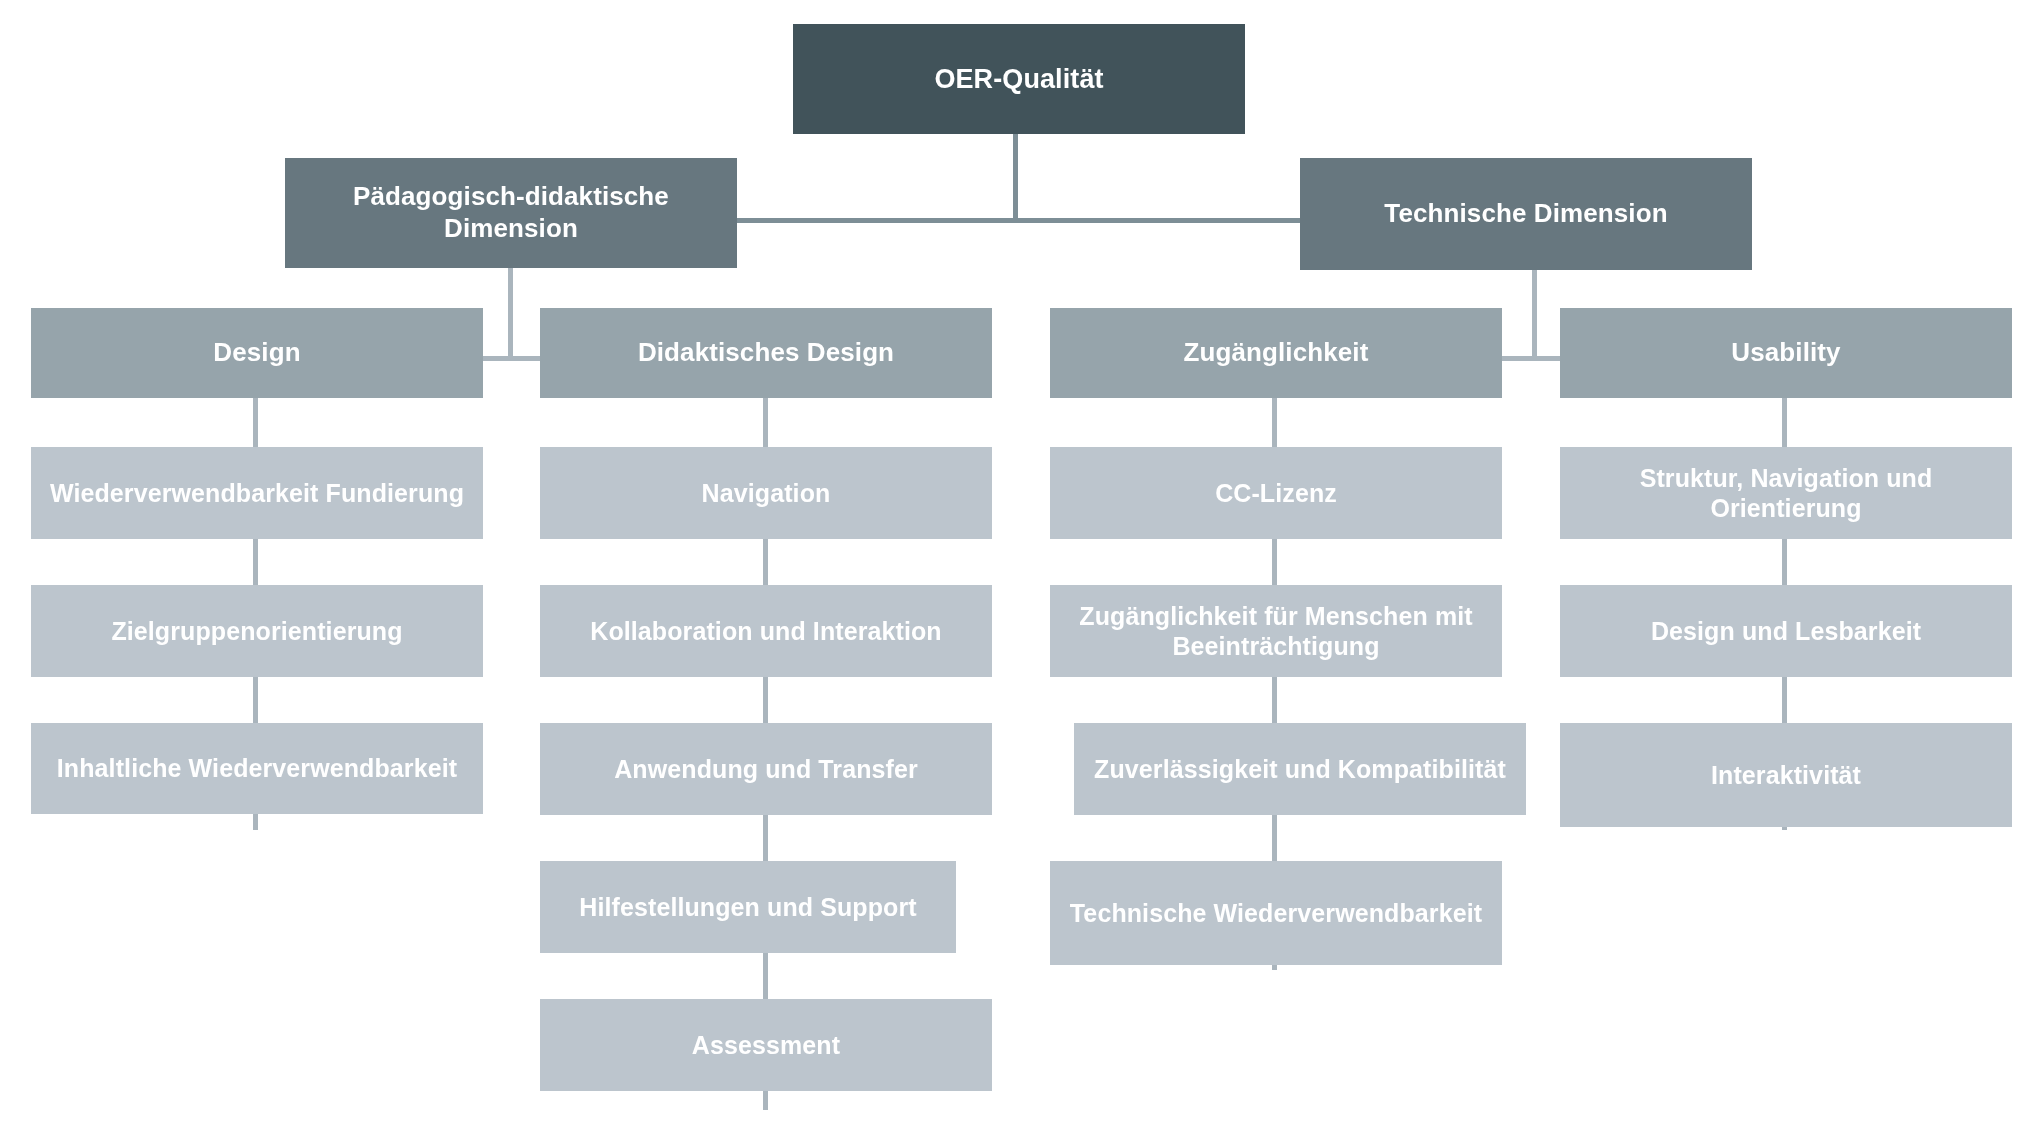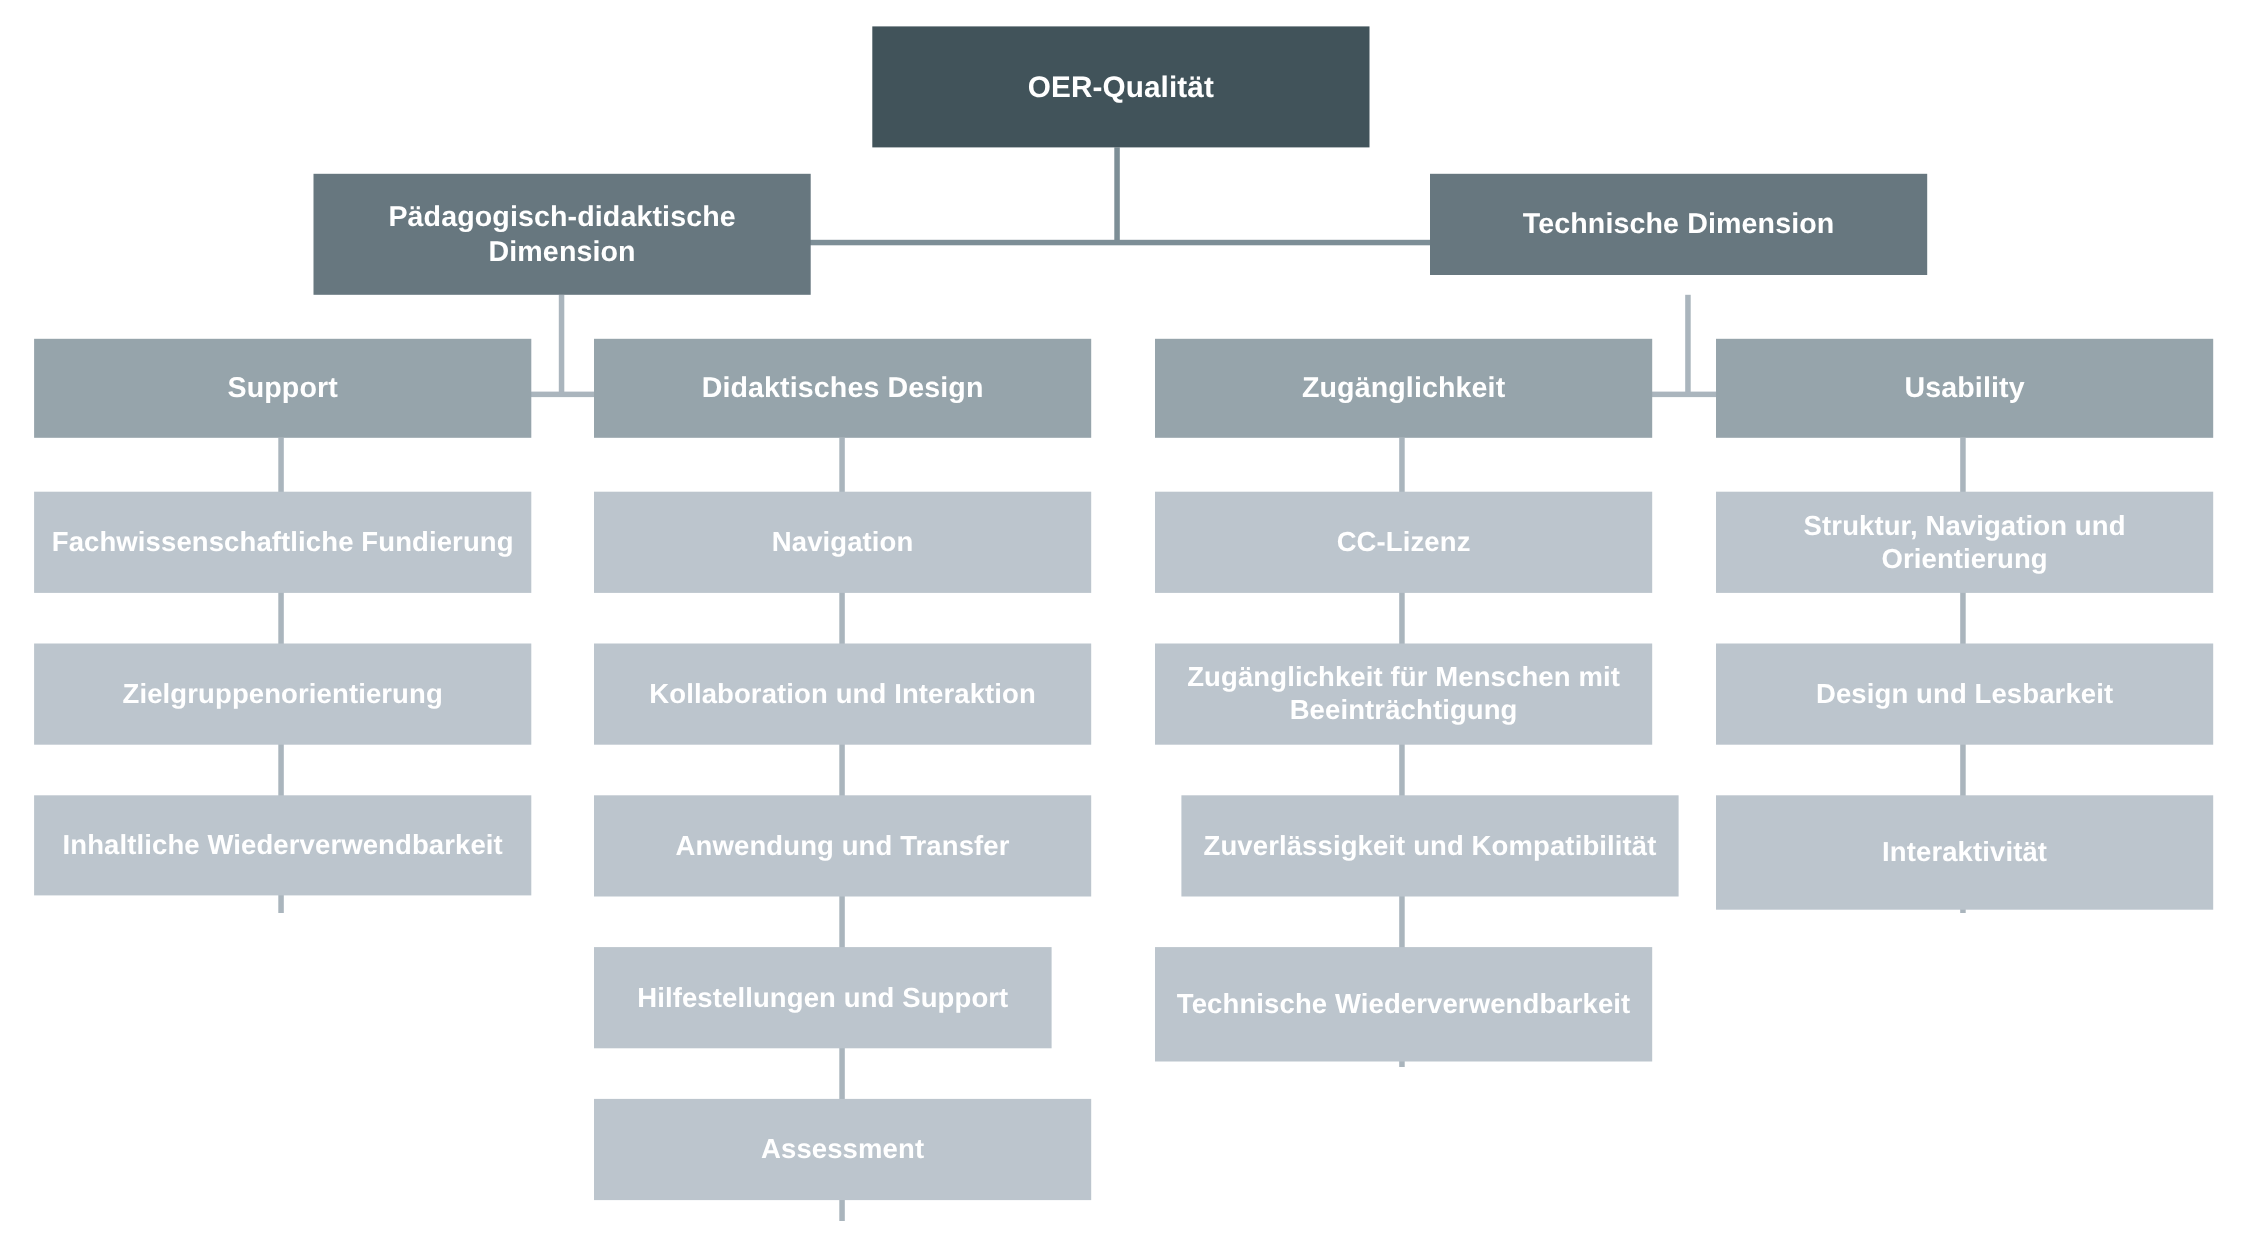--- a/index.html
+++ b/index.html
@@ -95,42 +95,42 @@
   <div class="conn-light" style="left:1782px; top:398px; width:5px; height:432px;"></div>
 
   <div class="node level-root" style="left:793px; top:24px; width:452px; height:110px;">
     <span>OER-Qualität</span>
   </div>
 
   <div class="node level-dim" style="left:285px; top:158px; width:452px; height:110px;">
     <span>Pädagogisch-didaktische Dimension</span>
   </div>
 
-  <div class="node level-dim" style="left:1300px; top:158px; width:452px; height:92px;">
+  <div class="node level-dim" style="left:1300px; top:158px; width:452px; height:112px;">
     <span>Technische Dimension</span>
   </div>
 
   <div class="node level-cat" style="left:31px; top:308px; width:452px; height:90px;">
-    <span>Support</span>
+    <span>Design</span>
   </div>
 
   <div class="node level-cat" style="left:540px; top:308px; width:452px; height:90px;">
     <span>Didaktisches Design</span>
   </div>
 
   <div class="node level-cat" style="left:1050px; top:308px; width:452px; height:90px;">
     <span>Zugänglichkeit</span>
   </div>
 
   <div class="node level-cat" style="left:1560px; top:308px; width:452px; height:90px;">
     <span>Usability</span>
   </div>
 
   <div class="node level-leaf" style="left:31px; top:447px; width:452px; height:92px;">
-    <span>Fachwissenschaftliche Fundierung</span>
+    <span>Wiederverwendbarkeit Fundierung</span>
   </div>
   <div class="node level-leaf" style="left:31px; top:585px; width:452px; height:92px;">
     <span>Zielgruppenorientierung</span>
   </div>
   <div class="node level-leaf" style="left:31px; top:723px; width:452px; height:91px;">
     <span>Inhaltliche Wiederverwendbarkeit</span>
   </div>
 
   <div class="node level-leaf" style="left:540px; top:447px; width:452px; height:92px;">
     <span>Navigation</span>

